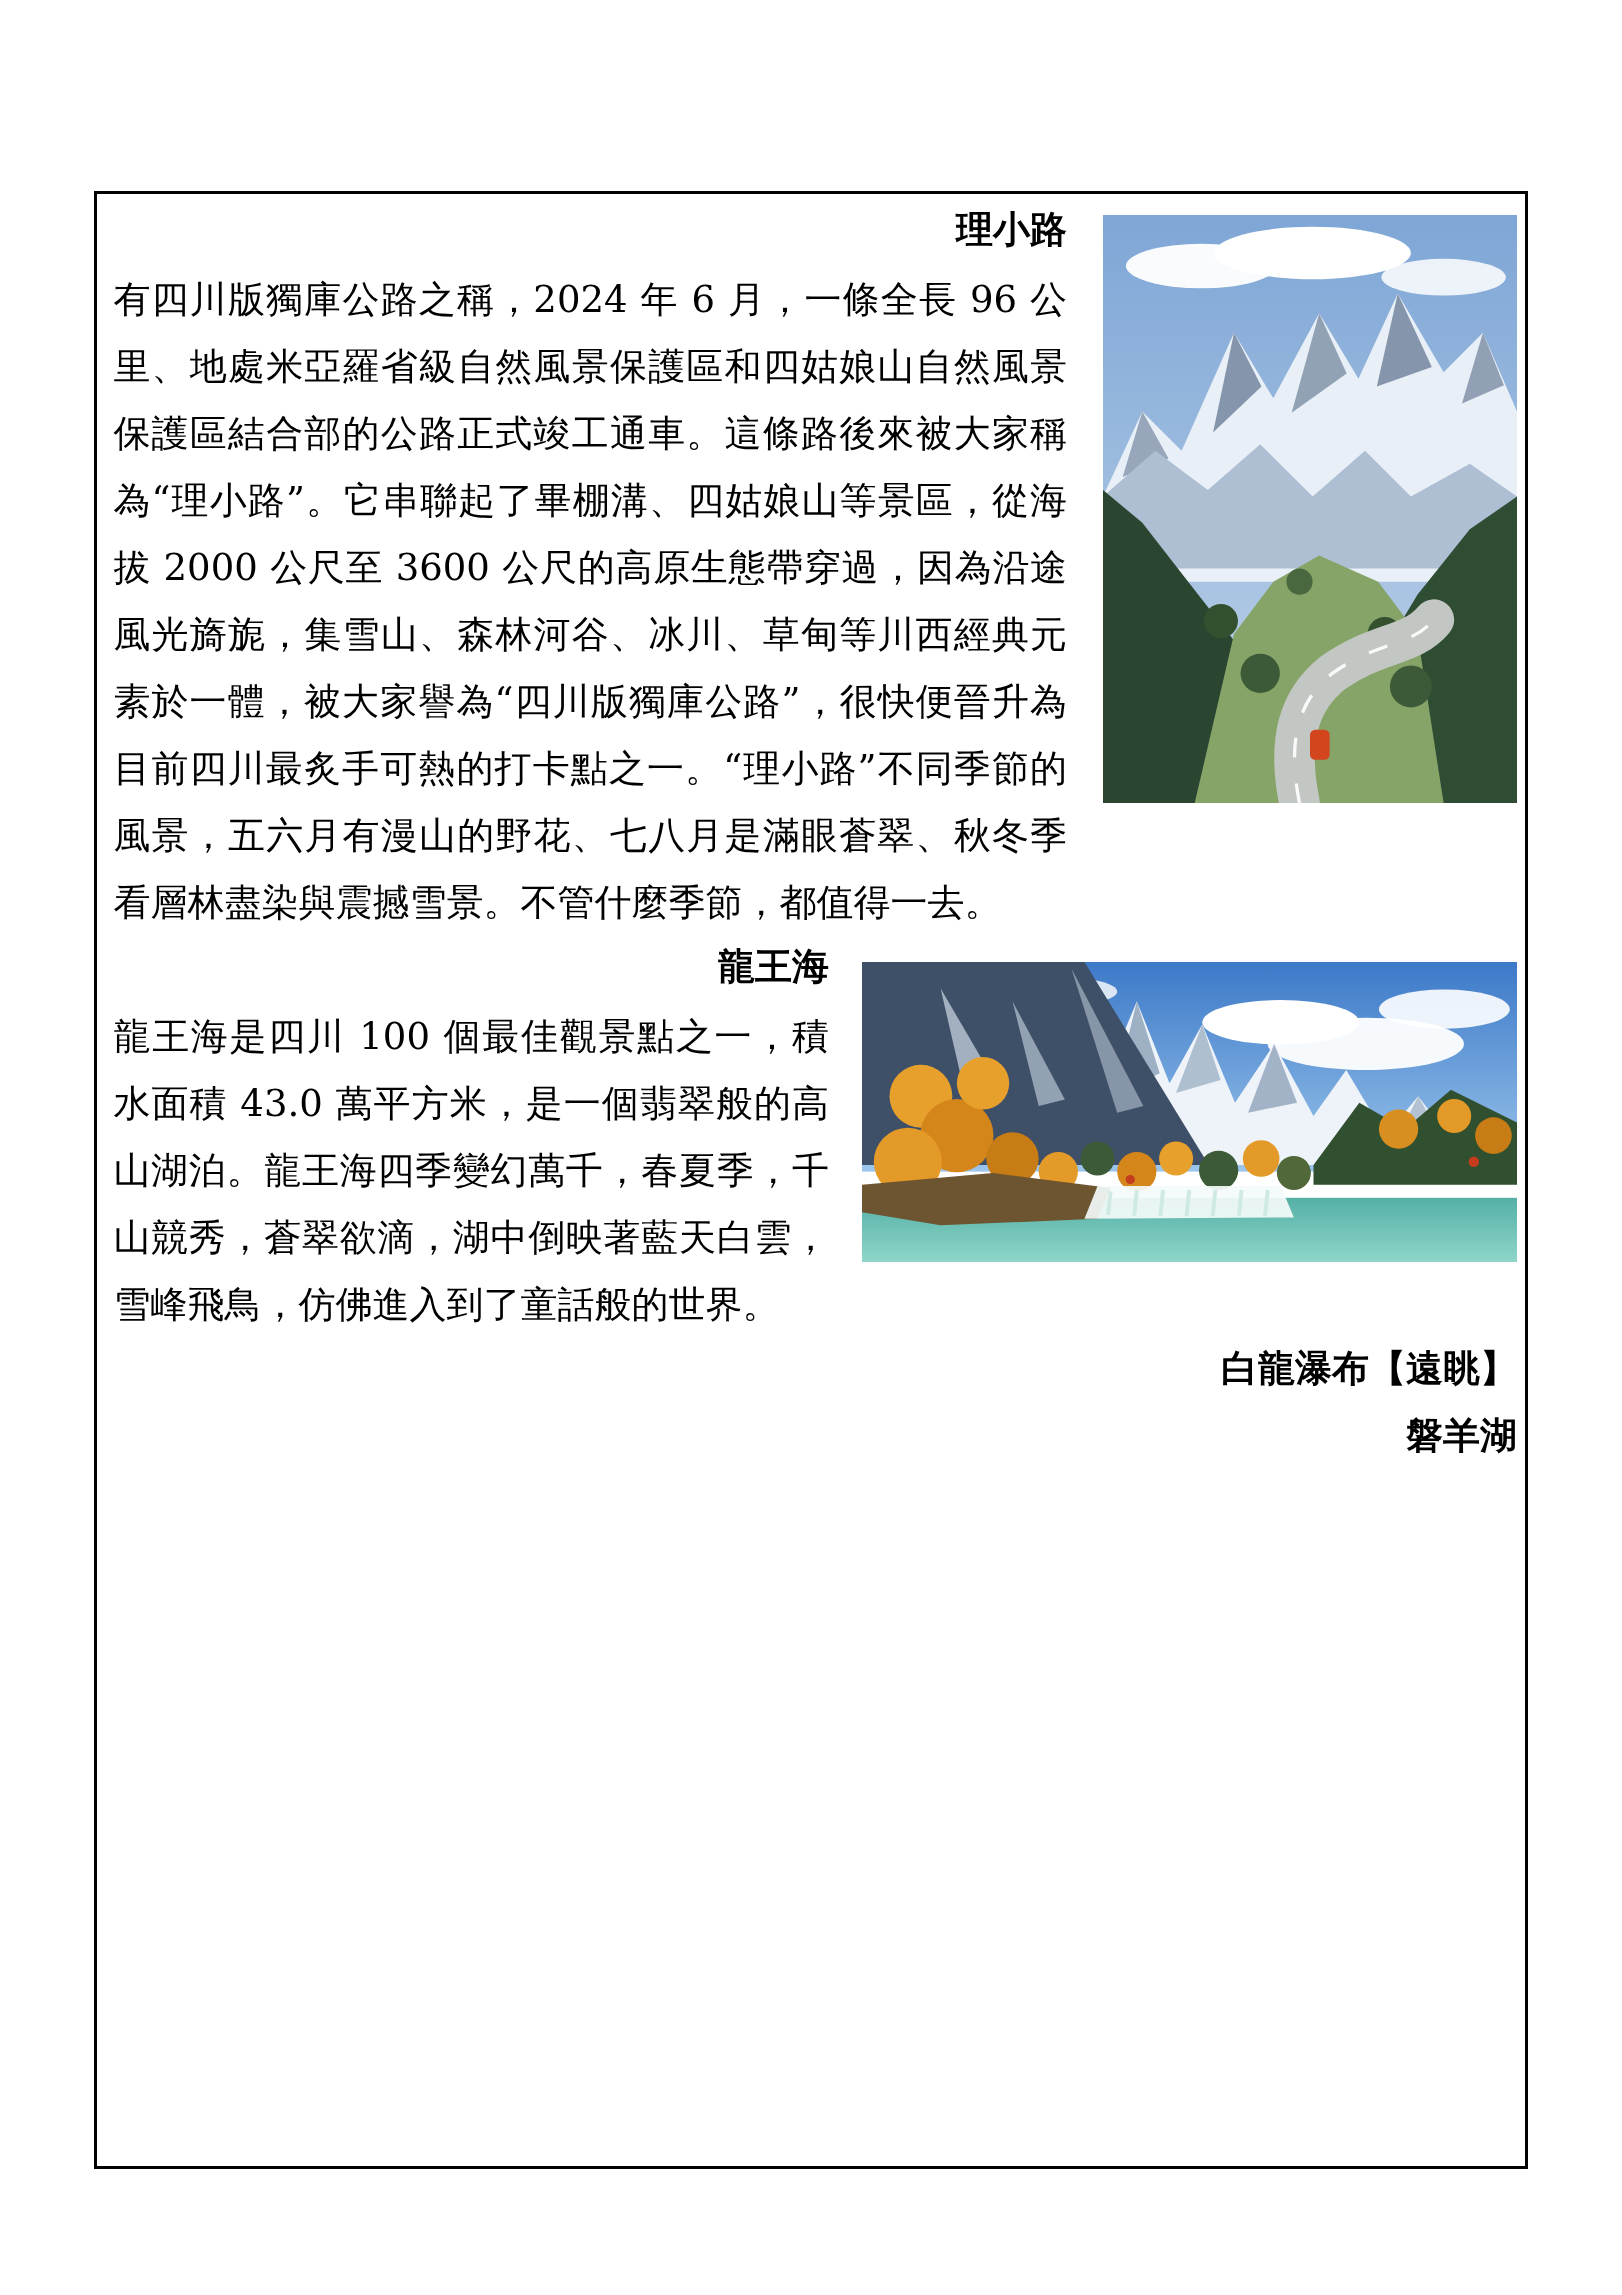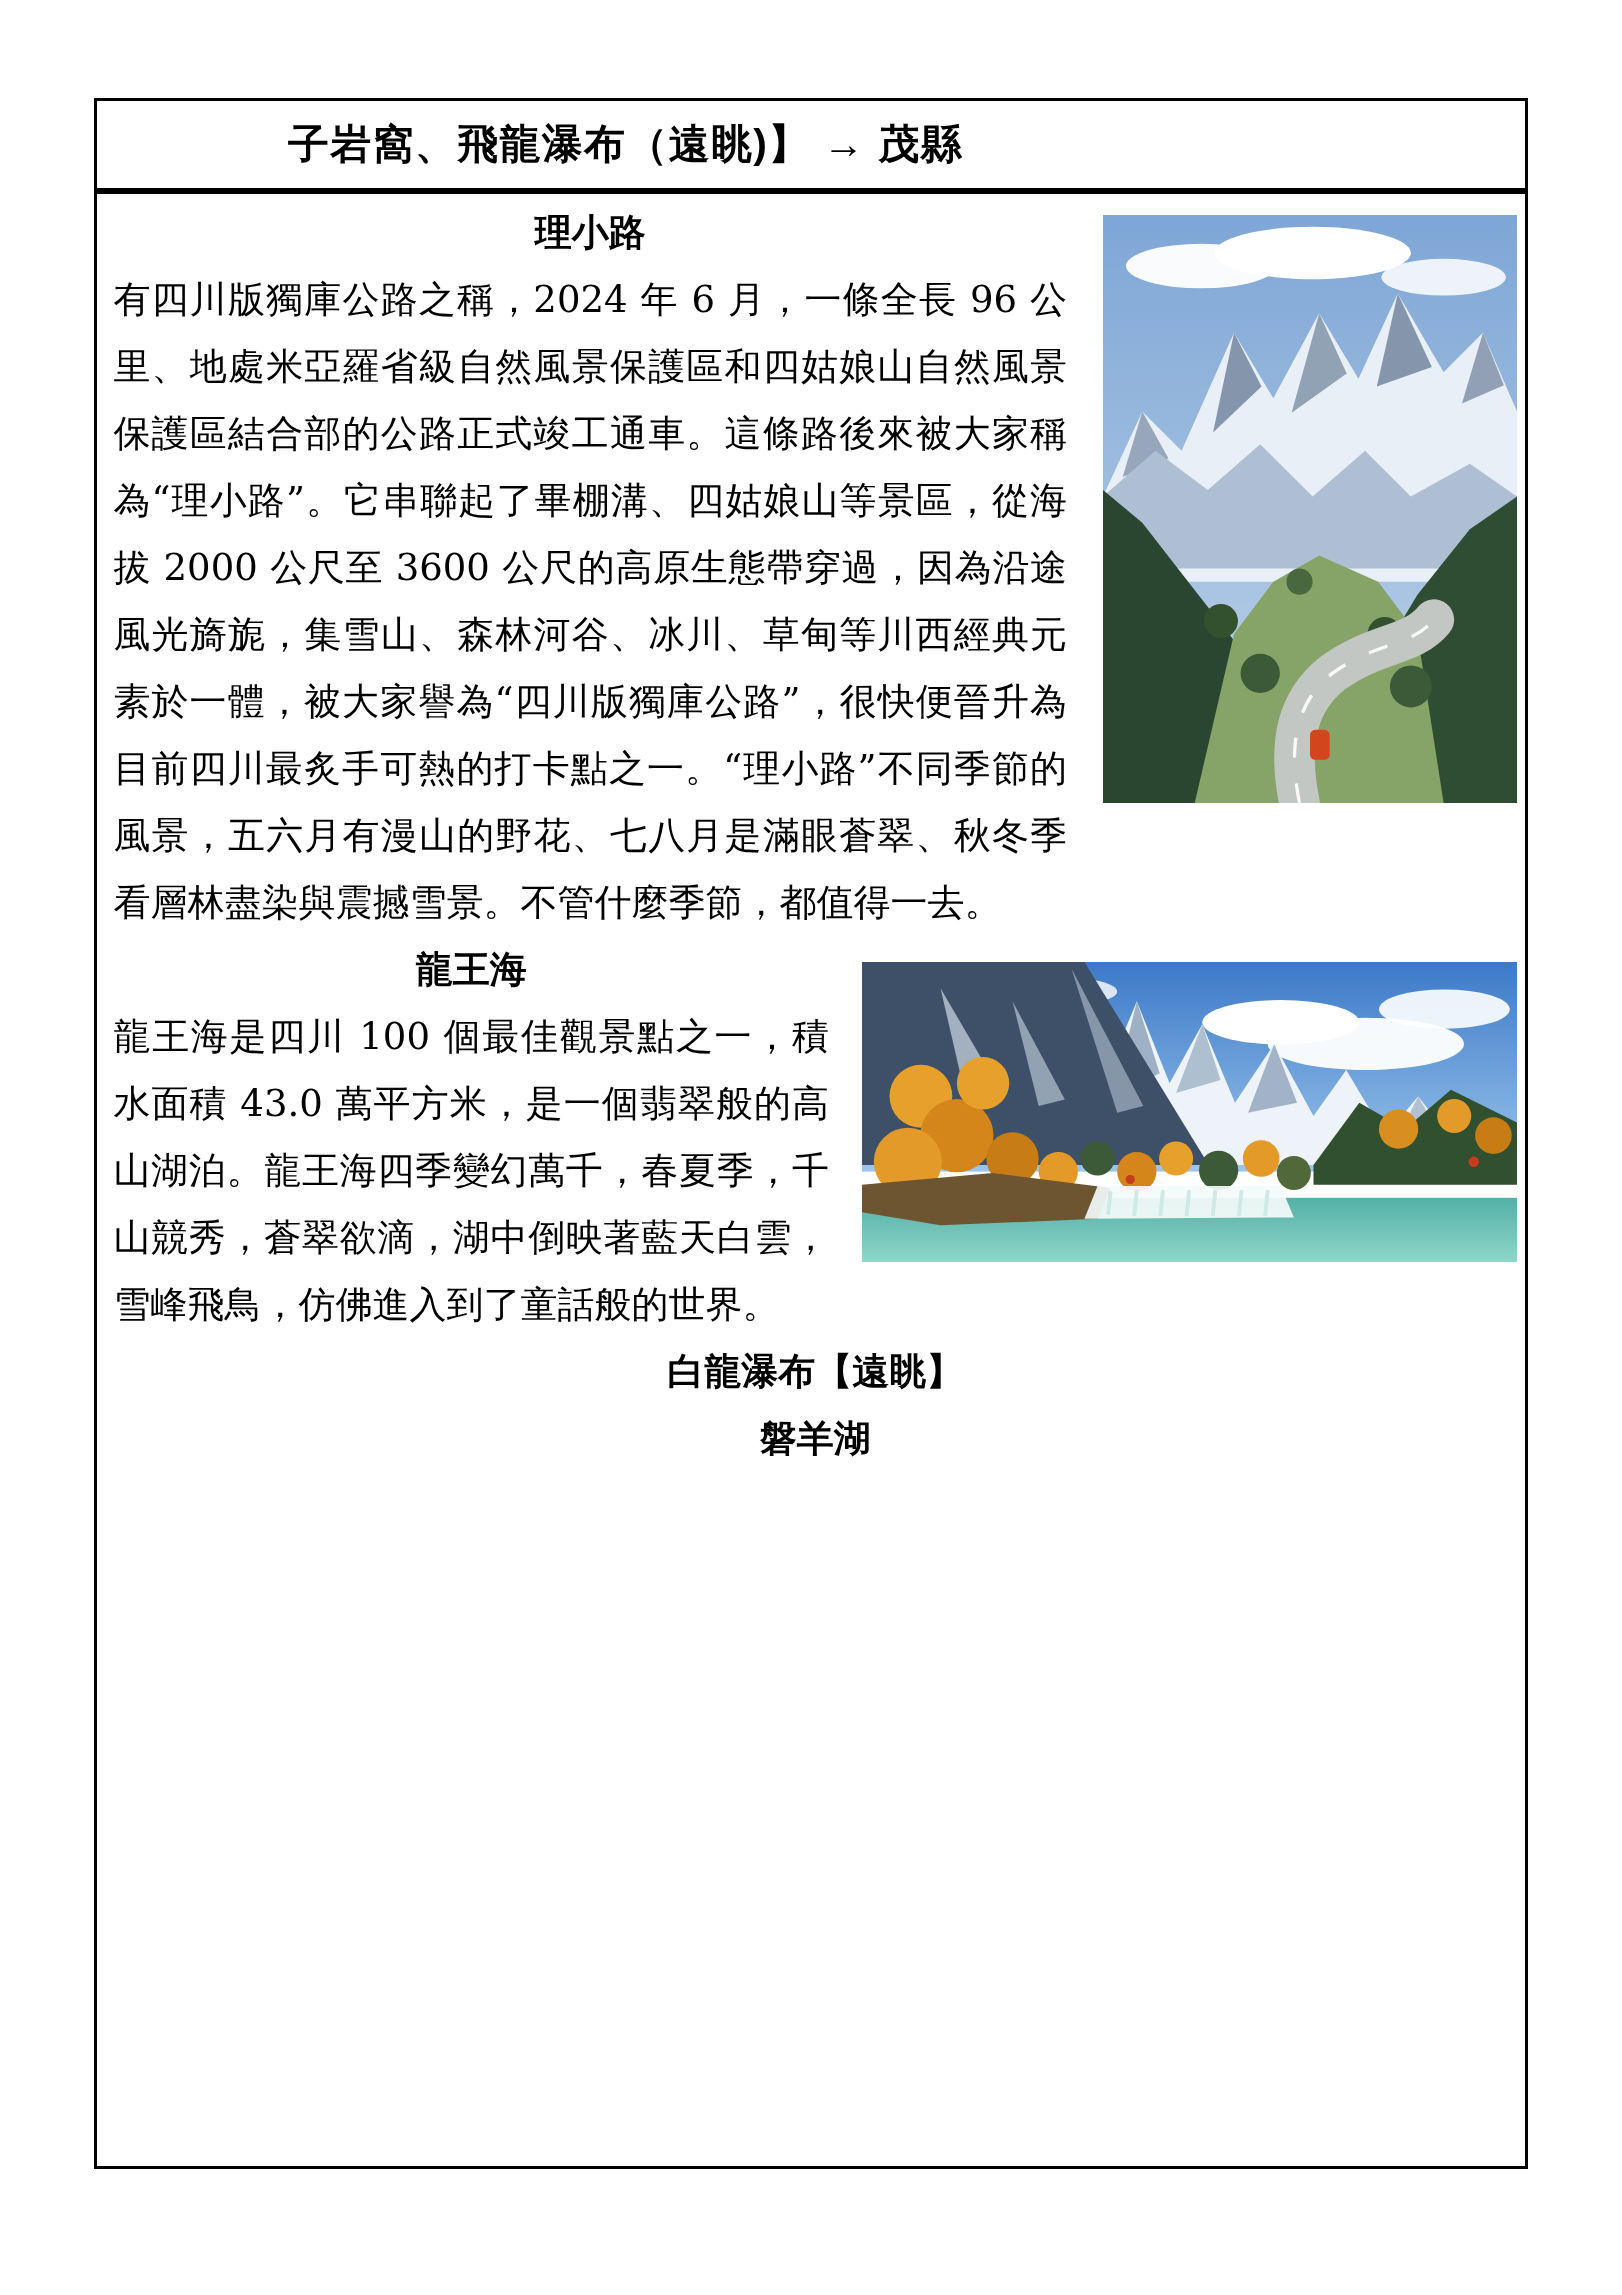--- a/index.html
+++ b/index.html
@@ -17,38 +17,35 @@
   .main-box{
     position:absolute;left:94px;top:191px;width:1434px;height:1978px;
     border:3.3px solid #000;box-sizing:border-box;
     padding:5.2px 7.9px 0 16.4px;overflow:hidden;
   }
   .content{
     font-family:"DejaVu Serif","Liberation Serif",serif;
     font-size:37px;line-height:67px;text-align:justify;
   }
   .sec-h{
-    font-family:Liberation Sans, sans-serif;
-    font-size:37px;font-weight:700;margin:0;text-align:center;
+    font-family:Liberation Mono, monospace;
+    font-size:37px;font-weight:700;margin:0;text-align:right;
   }
   .content p{margin:0;}
   figure{margin:0;}
   .photo{display:block;}
   .photo svg{display:block;width:100%;height:100%;}
   .photo1{float:right;width:414px;height:588px;margin:15.7px 0 11.8px 36px;}
   .photo2{float:right;width:655px;height:300px;margin:26px 0 13px 33px;}
 </style>
 </head>
 <body>
 
 <div class="page">
 
-  <div class="header-box">
-    <span class="doc-title">子岩窩、飛龍瀑布（遠眺)】 → 茂縣</span>
-  </div>
 
   <div class="main-box">
     <div class="content">
 
       <figure class="photo photo1">
         <svg viewBox="0 0 632 898" preserveAspectRatio="none">
           <defs>
             <linearGradient id="sky1" x1="0" y1="0" x2="0" y2="1">
               <stop offset="0" stop-color="#7ea6d6"></stop>
                 <stop offset="1" stop-color="#c2d6ea"></stop>

